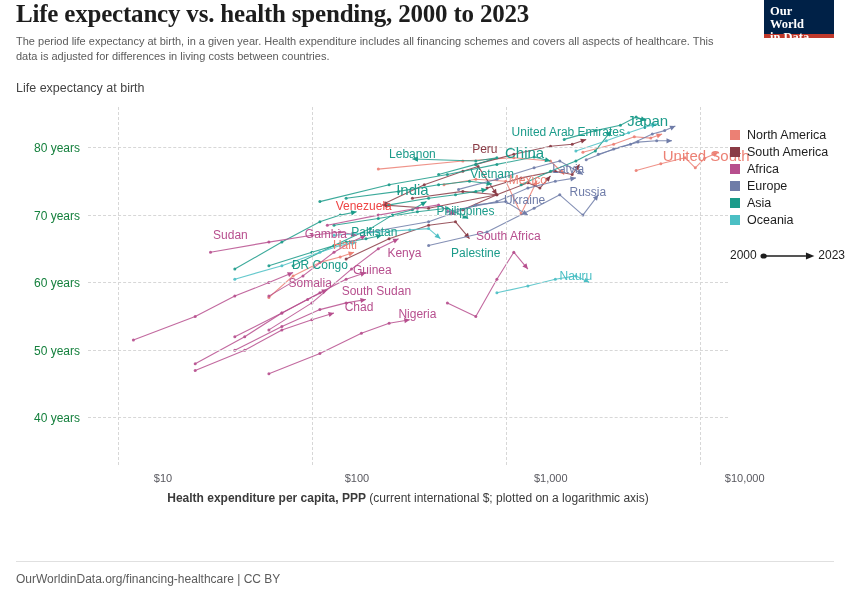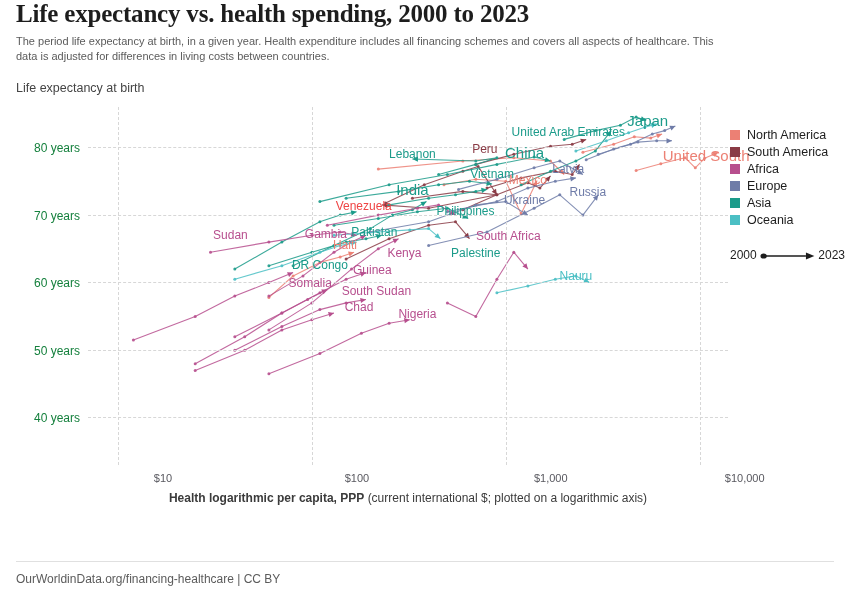--- a/index.html
+++ b/index.html
@@ -194,20 +194,24 @@
   .footer .line2 { color: #5b5b5b; }
 </style>
 </head>
 <body>
 
 <div class="page">
 
   <div class="header">
     <h1 class="title">Life expectancy vs. health spending, 2000 to 2023</h1>
     <p class="subtitle">The period life expectancy at birth, in a given year. Health expenditure includes all financing schemes and covers all aspects of healthcare. This data is adjusted for differences in living costs between countries.</p>
+    <div class="owid-logo">
+      <span>Our World</span>
+      <span>in Data</span>
+    </div>
   </div>
 
   <div class="axis-title-y">Life expectancy at birth</div>
 
   <div class="chart-wrap">
     <div class="plot" id="plot">
       <svg class="svg-layer" id="svg-layer" viewBox="0 0 640 358" preserveAspectRatio="none">
           <polyline points="548.1,63.5 572.8,56.7 597.0,50.7 607.3,60.8 616.6,51.3 630.5,45.3" fill="none" stroke="#ec8074" stroke-width="1.1" stroke-opacity="0.85" stroke-linejoin="round"></polyline>
           <circle cx="548.1" cy="63.5" r="1.5" fill="#ec8074" fill-opacity="0.9"></circle>
           <circle cx="572.8" cy="56.7" r="1.5" fill="#ec8074" fill-opacity="0.9"></circle>
@@ -515,21 +519,21 @@
         <div class="label" style="left: 387.758px; top: 145.902px; color: rgb(27, 155, 138);">Palestine</div>
         <div class="label" style="left: 231.936px; top: 158.06px; color: rgb(27, 155, 138);">DR Congo</div>
         <div class="label" style="left: 284.354px; top: 163.464px; color: rgb(183, 79, 142);">Guinea</div>
         <div class="label" style="left: 487.921px; top: 168.868px; color: rgb(75, 191, 196);">Nauru</div>
         <div class="label" style="left: 222.21px; top: 176.298px; color: rgb(183, 79, 142);">Somalia</div>
         <div class="label" style="left: 288.364px; top: 184.404px; color: rgb(183, 79, 142);">South Sudan</div>
         <div class="label" style="left: 271.031px; top: 200.615px; color: rgb(183, 79, 142);">Chad</div>
         <div class="label" style="left: 329.394px; top: 207.37px; color: rgb(183, 79, 142);">Nigeria</div>
       </div>
     <div class="axis-title-x">
-      <b>Health logarithmic per capita, PPP</b>
+      <b>Health expenditure per capita, PPP</b>
       <span>(current international $; plotted on a logarithmic axis)</span>
     </div>
   </div>
 
   <div class="legend" id="legend">
       <div class="legend-item">
         <span class="legend-swatch" style="background: rgb(236, 128, 116);"></span>
         <span>North America</span>
       </div>
       <div class="legend-item">

